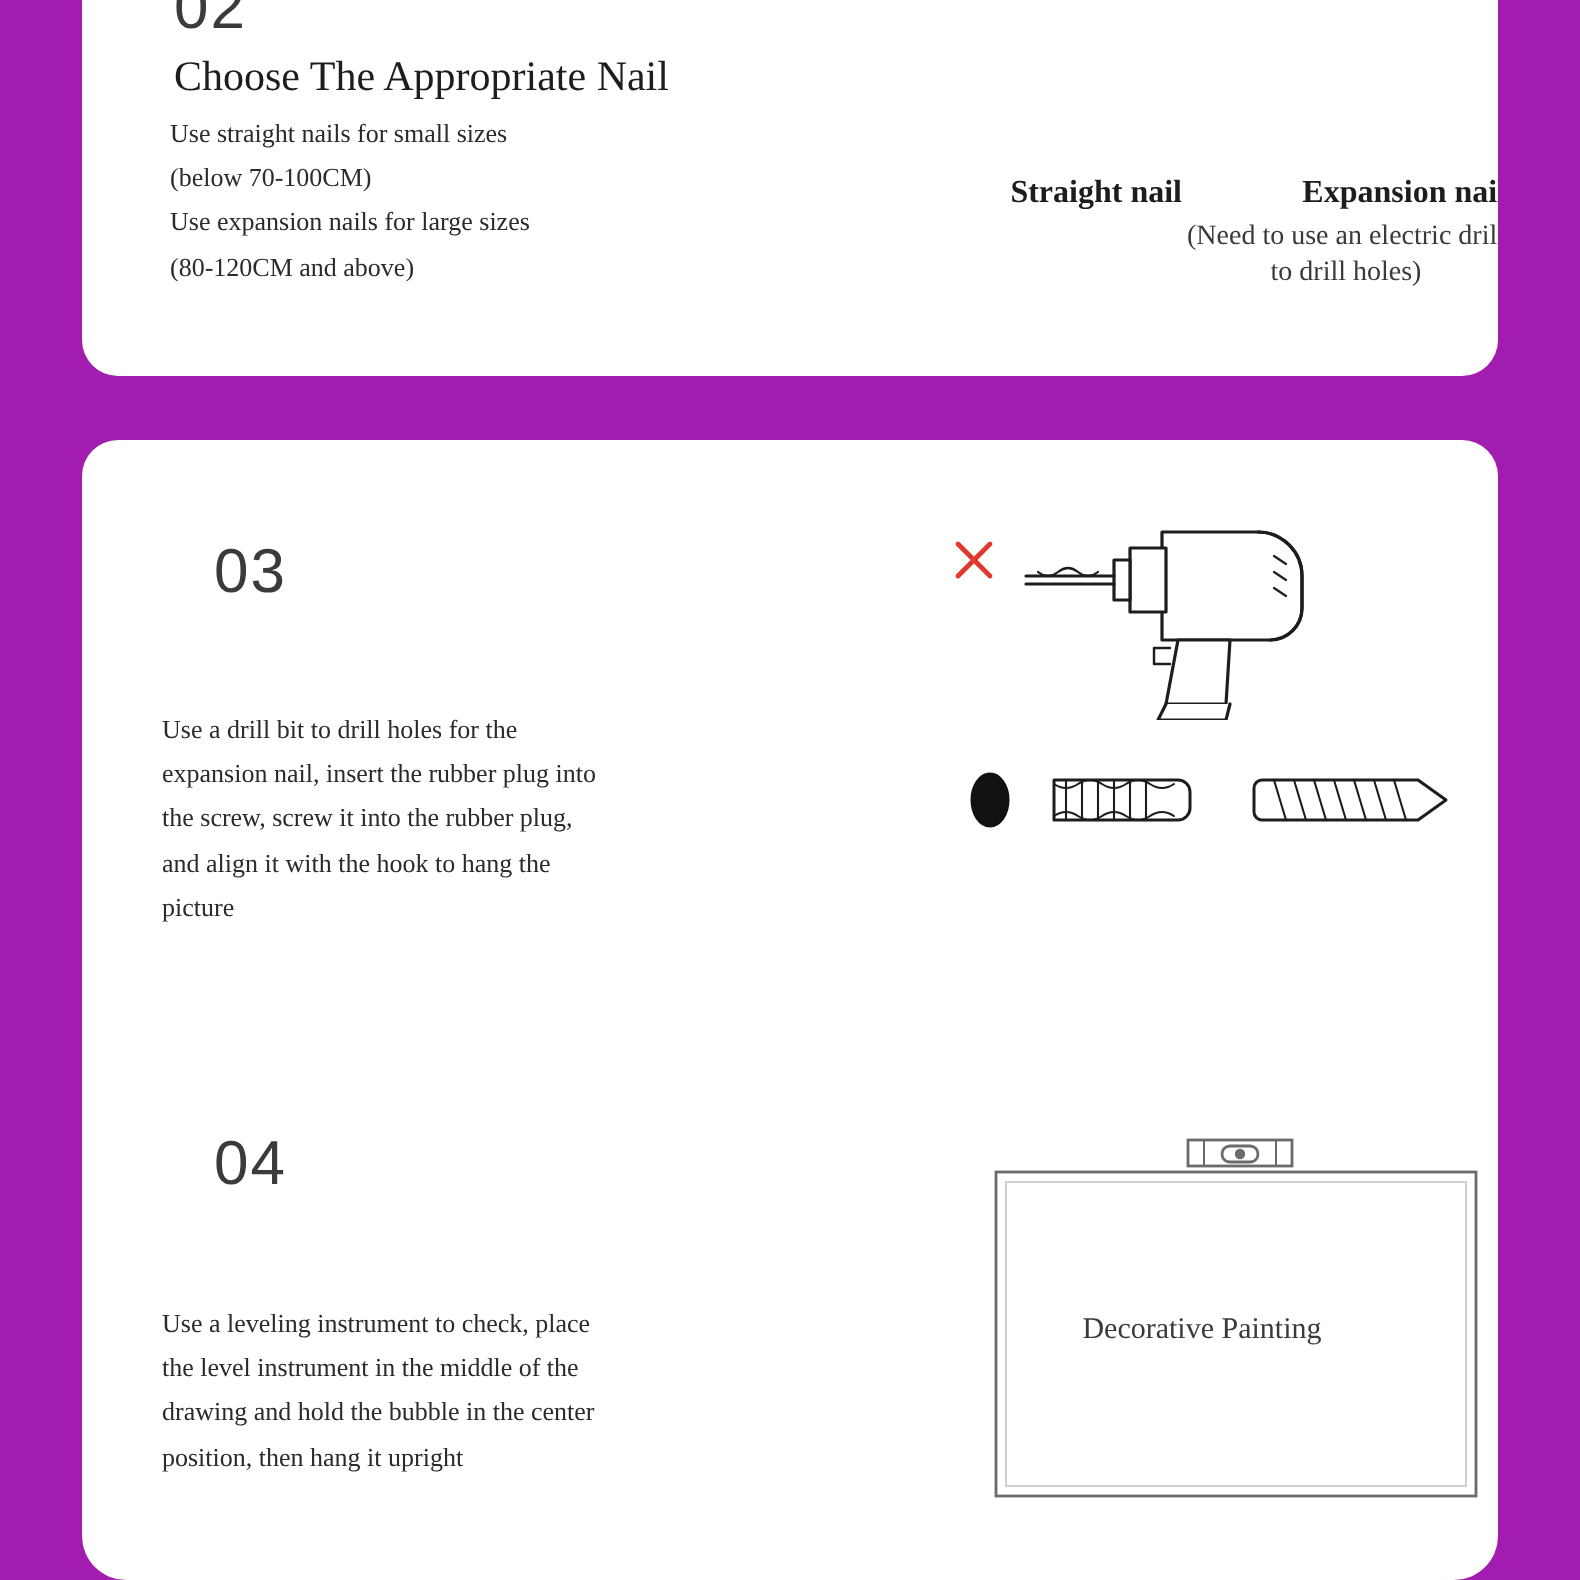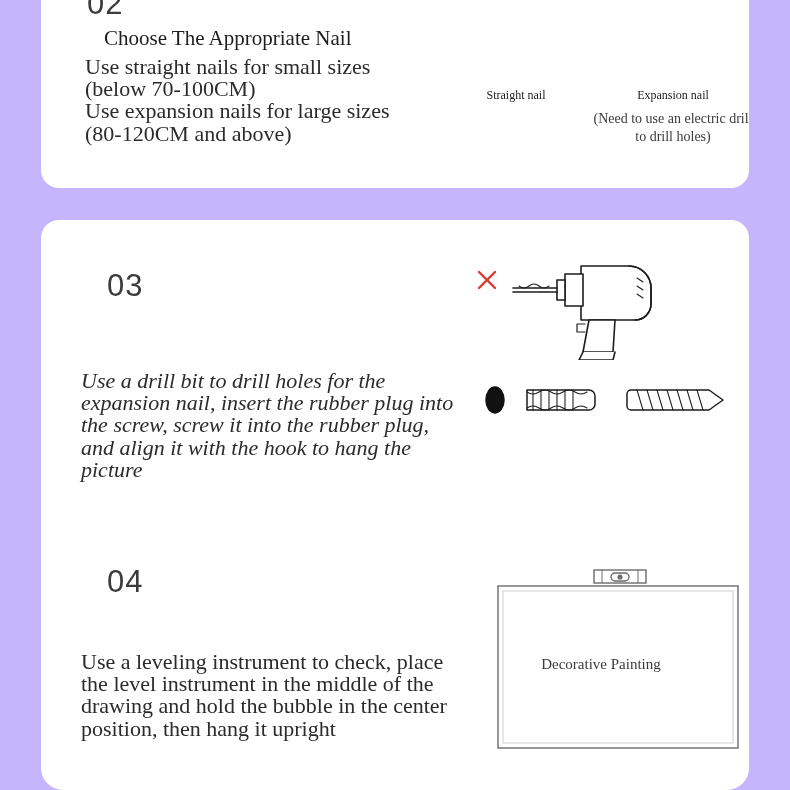--- a/index.html
+++ b/index.html
@@ -11,21 +11,21 @@
     width: 790px;
     height: 790px;
     overflow: hidden;
     font-family: "Liberation Serif", serif;
     position: relative;
   }
   .page {
     width: 790px;
     height: 790px;
     position: relative;
-    background: #c4b5fd;
+    background: #a21caf;
   }
   .card {
     position: absolute;
     left: 41px;
     width: 708px;
     background: #ffffff;
     border-radius: 18px;
     overflow: hidden;
   }
   #card-02 { top: -62px; height: 250px; }
@@ -39,36 +39,36 @@
     color: #3b3b3b;
     letter-spacing: 1px;
     font-weight: 400;
   }
   .step-title {
     position: absolute;
     font-family: "Liberation Serif", serif;
     font-size: 21px;
     color: #1d1d1d;
     white-space: nowrap;
-    margin-left: 17px;
   }
   .step-body {
     position: absolute;
     font-family: "Liberation Serif", serif;
-    font-size: 22px;
+    font-size: 13px;
     line-height: 22.2px;
     color: #2b2b2b;
     white-space: pre-line;
   }
   .caption {
     position: absolute;
     font-family: "Liberation Serif", serif;
-    font-size: 12px;
+    font-size: 16px;
     color: #1d1d1d;
-    text-align: center;
+    text-align: right;
+    font-weight: bold;
   }
   .subcaption {
     position: absolute;
     font-family: "Liberation Serif", serif;
     font-size: 14px;
     color: #3a3a3a;
     text-align: center;
     line-height: 18px;
     white-space: pre-line;
   }
@@ -137,21 +137,21 @@
     </svg>
 
     <div class="caption" style="left:400px; top:150px; width:150px;">Straight nail</div>
     <div class="caption" style="left:552px; top:150px; width:160px;">Expansion nail</div>
     <div class="subcaption" style="left:512px; top:172px; width:240px;">(Need to use an electric drill
 to drill holes)</div>
   </div>
 
   <div class="card" id="card-03">
     <div class="step-num" style="left:66px; top:48px;">03</div>
-    <div class="step-body" style="left:40px; top:150px; width:380px;font-style:italic;">Use a drill bit to drill holes for the
+    <div class="step-body" style="left:40px; top:134px; width:380px;">Use a drill bit to drill holes for the
 expansion nail, insert the rubber plug into
 the screw, screw it into the rubber plug,
 and align it with the hook to hang the
 picture</div>
 
     <svg class="art" id="art-drill" viewBox="0 0 280 110">
       <g stroke="#1d1d1d" stroke-width="1.6" fill="none" stroke-linecap="round" stroke-linejoin="round">
 
         <path d="M120 16 h48 a22 22 0 0 1 22 22 v16 a16 16 0 0 1 -16 16 h-54 z" fill="#ffffff"></path>
 

